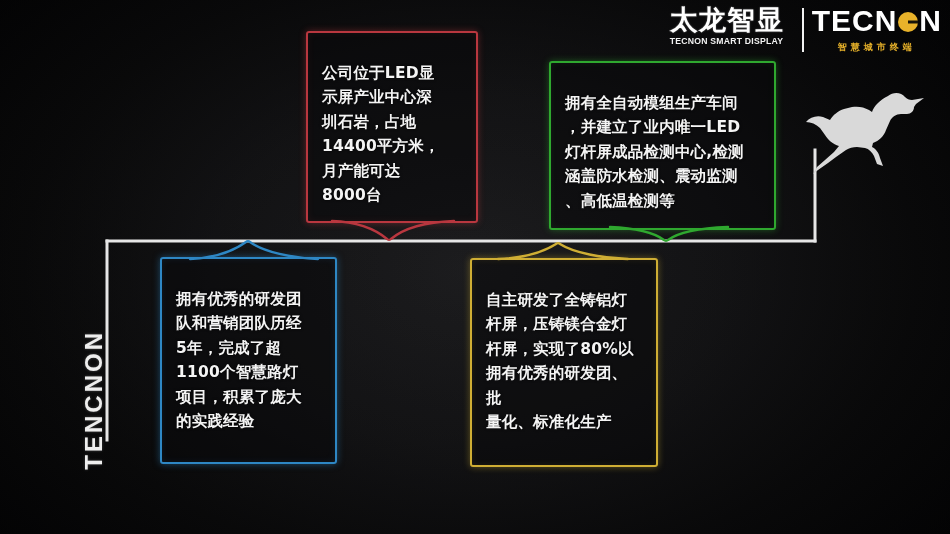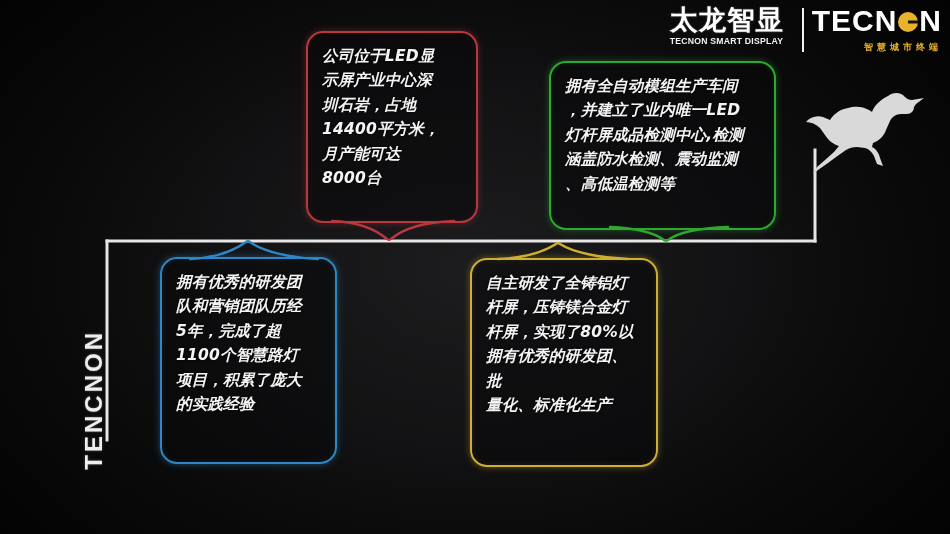--- a/index.html
+++ b/index.html
@@ -36,21 +36,21 @@
     transform:scaleX(1.02);
   }
   .logo-cn-sub{
     font-size:8.2px;font-weight:bold;color:#f2f2f2;letter-spacing:.2px;
     margin-top:4px;transform:scaleX(1.06);white-space:nowrap;
   }
   .logo-div{
     width:2px;background:#ffffff;height:44px;margin-top:2px;opacity:.95;
   }
   .logo-en{
-    display:flex;flex-direction:column;align-items:flex-end;padding-left:8px;
+    display:flex;flex-direction:column;align-items:center;padding-left:8px;
   }
   .logo-en-main{
     display:flex;align-items:center;
     font-family:"Liberation Sans",sans-serif;
     font-size:30px;font-weight:bold;color:#ffffff;letter-spacing:1px;line-height:1;
   }
   .logo-o{
     display:inline-block;width:20px;height:20px;border-radius:50%;
     background:#e8b22a;margin:0 1px;position:relative;top:1px;
   }
@@ -74,24 +74,23 @@
     font-family:"Liberation Sans",sans-serif;
     font-size:24px;font-weight:bold;color:#eeeeee;letter-spacing:3px;
     writing-mode:vertical-rl;transform:rotate(180deg);
     text-shadow:0 0 3px rgba(255,255,255,.25);
     white-space:nowrap;
   }
 
   
   .box{
     position:absolute;z-index:3;box-sizing:border-box;
-    border-radius:17px;
+    border-radius:3px;
     background:rgba(10,10,11,0.55);
-    padding:11px 14px 11px 14px;
-    font-style:italic;
+    padding:28px 14px 11px 14px;
   }
   .box p{
     margin:0;
     font-family:"DejaVu Sans","Liberation Sans",sans-serif;
     font-weight:bold;color:#f4f4f4;
     font-size:15.5px;line-height:1.58;
     letter-spacing:.2px;
     text-shadow:0 0 3px rgba(0,0,0,.9);
   }
 

